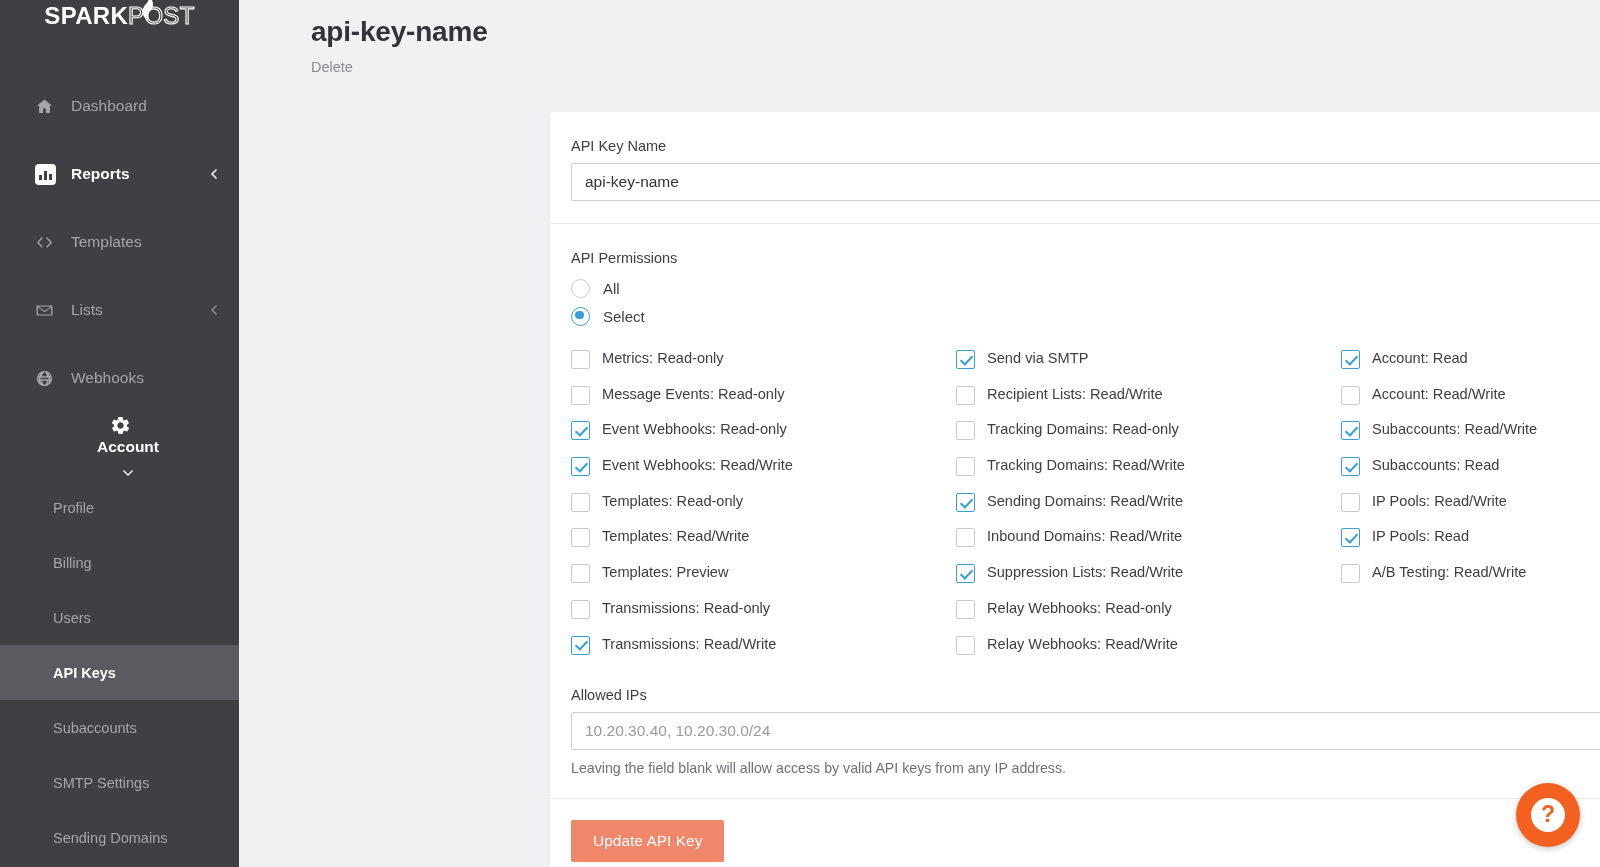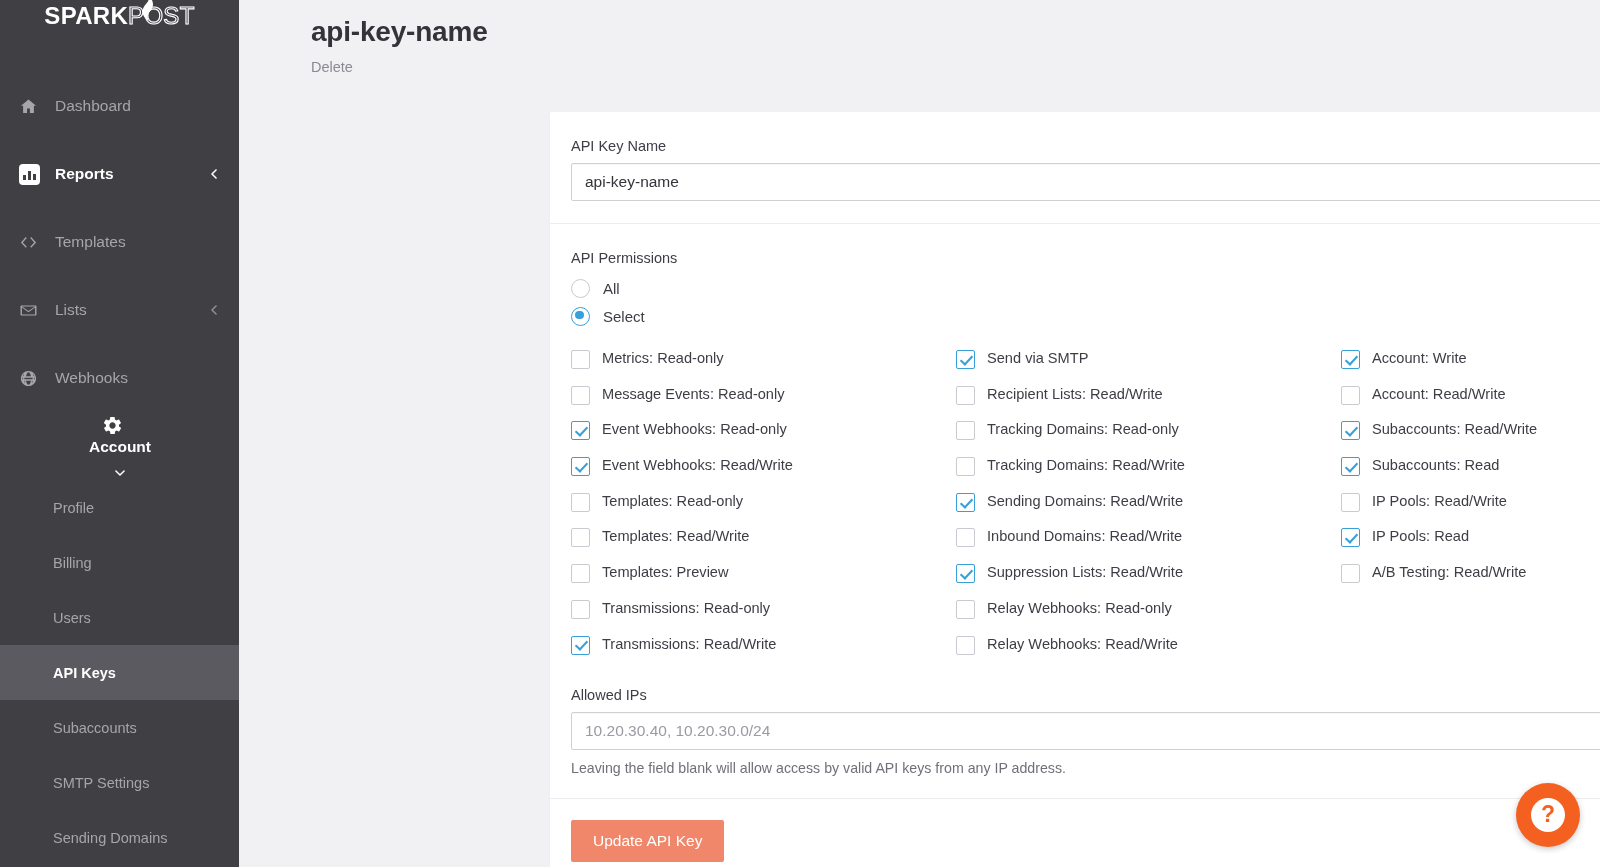--- a/index.html
+++ b/index.html
@@ -57,21 +57,21 @@
     left: 96px;
     top: -9px;
     width: 15px;
     height: 26px;
   }
 
   .nav-item {
     display: flex;
     align-items: center;
     height: 68px;
-    padding-left: 19px;
+    padding-left: 35px;
     padding-right: 18px;
     color: #a5a5aa;
     font-size: 15.5px;
     cursor: pointer;
     position: relative;
   }
   .nav-item .nav-ico {
     width: 26px;
     flex: 0 0 26px;
     display: flex;
@@ -479,21 +479,21 @@
                 <span class="perm-label">Relay Webhooks: Read-only</span>
               </label>
               <label class="perm-row">
                 <span class="cbox"></span>
                 <span class="perm-label">Relay Webhooks: Read/Write</span>
               </label>
             </div>
             <div class="perm-col">
               <label class="perm-row">
                 <span class="cbox on"></span>
-                <span class="perm-label">Account: Write</span>
+                <span class="perm-label">Account: Read</span>
               </label>
               <label class="perm-row">
                 <span class="cbox"></span>
                 <span class="perm-label">Account: Read/Write</span>
               </label>
               <label class="perm-row">
                 <span class="cbox on"></span>
                 <span class="perm-label">Subaccounts: Read/Write</span>
               </label>
               <label class="perm-row">

